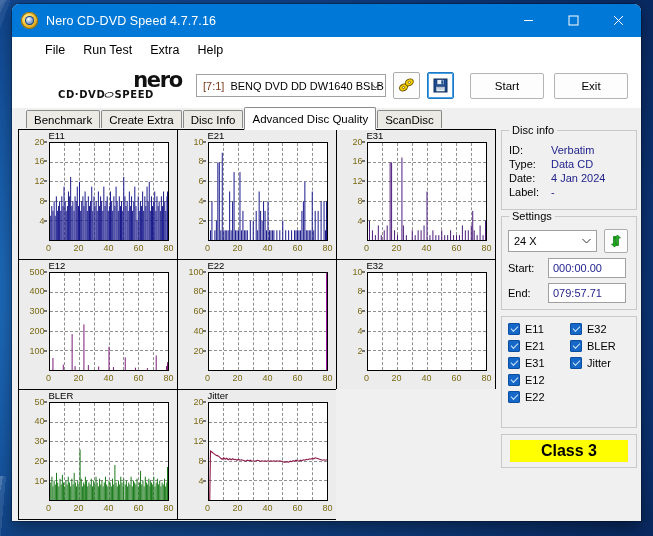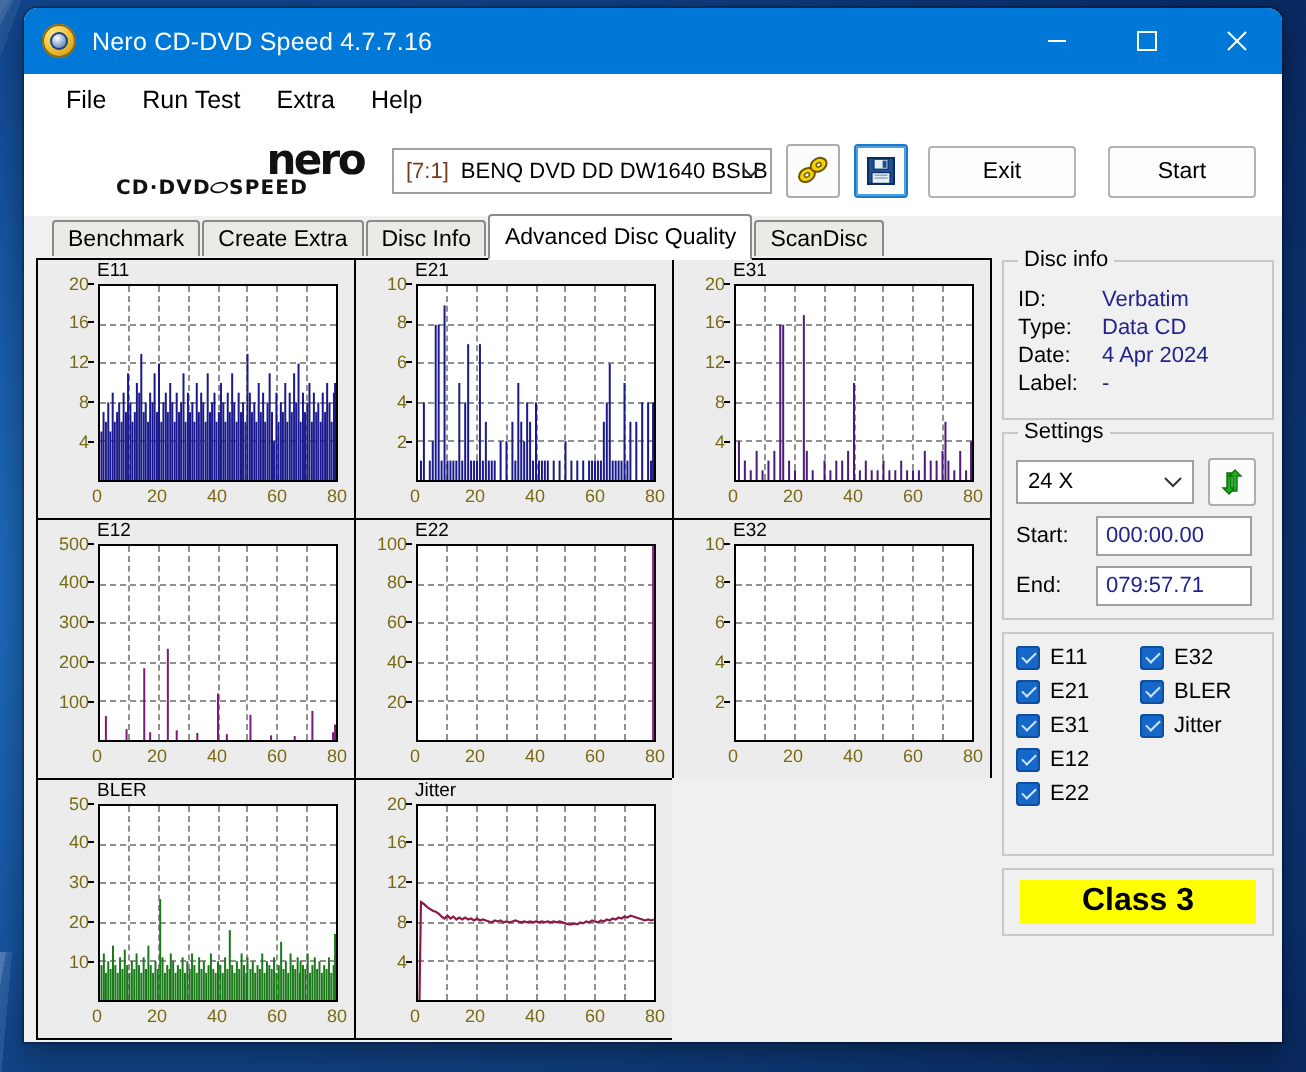--- a/index.html
+++ b/index.html
@@ -56,21 +56,21 @@
   .win-btn{
     width:45px;height:33px;display:flex;align-items:center;justify-content:center;
     color:#fff;font-size:13px;line-height:1;
   }
   #win-buttons{margin-left:auto;display:flex;}
   .win-btn svg{display:block;}
 
   
   #menubar{
     height:25px;background:#fff;display:flex;align-items:center;
-    padding-left:12px;border-bottom:1px solid #fff;
+    padding-left:24px;border-bottom:1px solid #fff;
   }
   .menu-item{font-size:12.5px;color:#000;padding:3px 9px;white-space:nowrap;}
 
   
   #toolbar{
     height:45px;background:#fff;display:flex;align-items:center;padding:0 10px;
     position:relative;
   }
   #nero-logo{width:152px;margin-left:8px;user-select:none;}
   #nero-word{
@@ -289,22 +289,22 @@
     <div class="tool-btn focused">
       <svg width="15" height="15" viewBox="0 0 15 15">
         <rect x="1" y="1" width="13" height="13" fill="#1e4f96" stroke="#0b2d5e" stroke-width="1"></rect>
         <rect x="4" y="1.6" width="7" height="5" fill="#e8eef6" stroke="#0b2d5e" stroke-width=".6"></rect>
         <rect x="8.3" y="2.3" width="2" height="3.6" fill="#1e4f96"></rect>
         <rect x="3" y="8.3" width="9" height="5.4" fill="#e8eef6" stroke="#0b2d5e" stroke-width=".6"></rect>
         <path d="M4.2 9.6h6.6M4.2 11h6.6" stroke="#8fa6c4" stroke-width=".7"></path>
       </svg>
     </div>
 
+    <div class="act-btn" id="start-btn">Start</div>
     <div class="act-btn">Exit</div>
-    <div class="act-btn" id="start-btn">Start</div>
   </div>
 
   <div id="tabstrip">
     <div class="tab">Benchmark</div>
     <div class="tab">Create Extra</div>
     <div class="tab">Disc Info</div>
     <div class="tab active">Advanced Disc Quality</div>
     <div class="tab">ScanDisc</div>
   </div>
 
@@ -966,21 +966,21 @@
         <div class="kv">
           <span class="k">ID:</span>
           <span class="v">Verbatim</span>
         </div>
         <div class="kv">
           <span class="k">Type:</span>
           <span class="v">Data CD</span>
         </div>
         <div class="kv">
           <span class="k">Date:</span>
-          <span class="v">4 Apr 2024</span>
+          <span class="v">4 Jan 2024</span>
         </div>
         <div class="kv">
           <span class="k">Label:</span>
           <span class="v">-</span>
         </div>
       </div>
 
       <div class="group" id="settings">
         <div class="group-title">Settings</div>
         <div id="speed-row">

